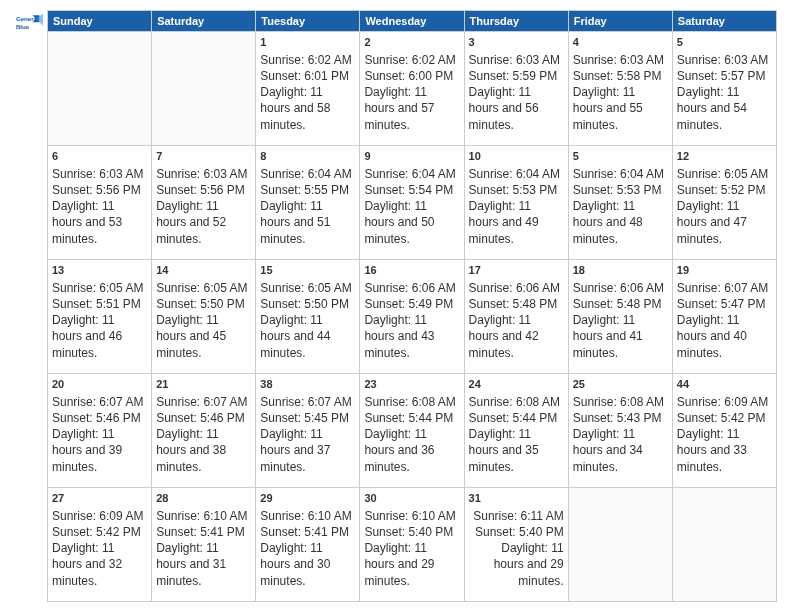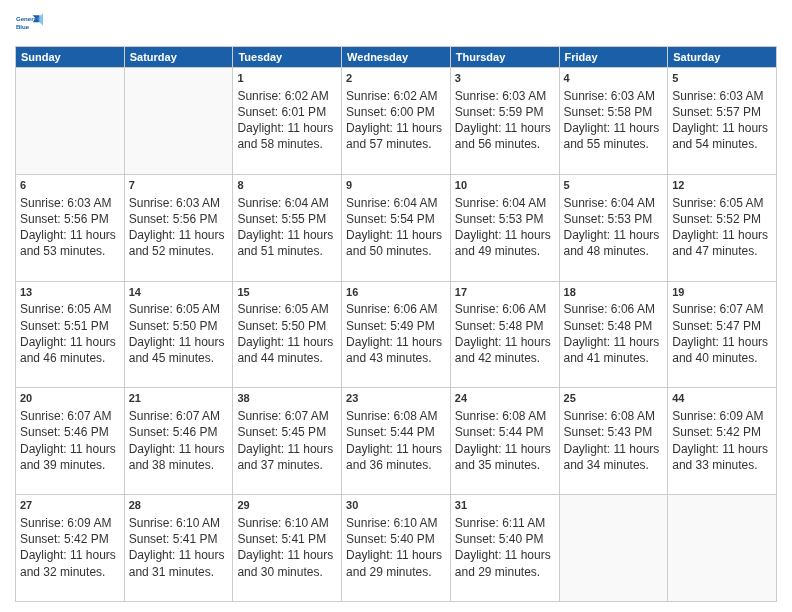--- a/index.html
+++ b/index.html
@@ -8,21 +8,21 @@
       background: #fff;
       width: 792px;
       height: 612px;
       overflow: hidden;
     }
     .container {
       width: 792px;
       height: 612px;
       padding: 10px 15px;
       display: flex;
-      flex-direction: column;
+      flex-direction: row;
     }
     .header {
       display: flex;
       justify-content: space-between;
       align-items: flex-start;
       margin-bottom: 8px;
     }
     .logo {
       display: flex;
       align-items: center;
@@ -312,21 +312,21 @@
 Daylight: 11 hours and 30 minutes.</div>
           </td>
           <td>
             <span class="day-num">30</span>
             <div class="day-info" style="white-space: pre-line;">Sunrise: 6:10 AM
 Sunset: 5:40 PM
 Daylight: 11 hours and 29 minutes.</div>
           </td>
           <td>
             <span class="day-num">31</span>
-            <div class="day-info" style="white-space: pre-line;">Sunrise: 6:11 AM
+            <div class="day-info" style="white-space: pre-line; text-align: right;">Sunrise: 6:11 AM
 Sunset: 5:40 PM
 Daylight: 11 hours and 29 minutes.</div>
           </td>
           <td class="empty"></td>
           <td class="empty"></td>
         </tr>
       </tbody>
   </table>
 </div>
 

